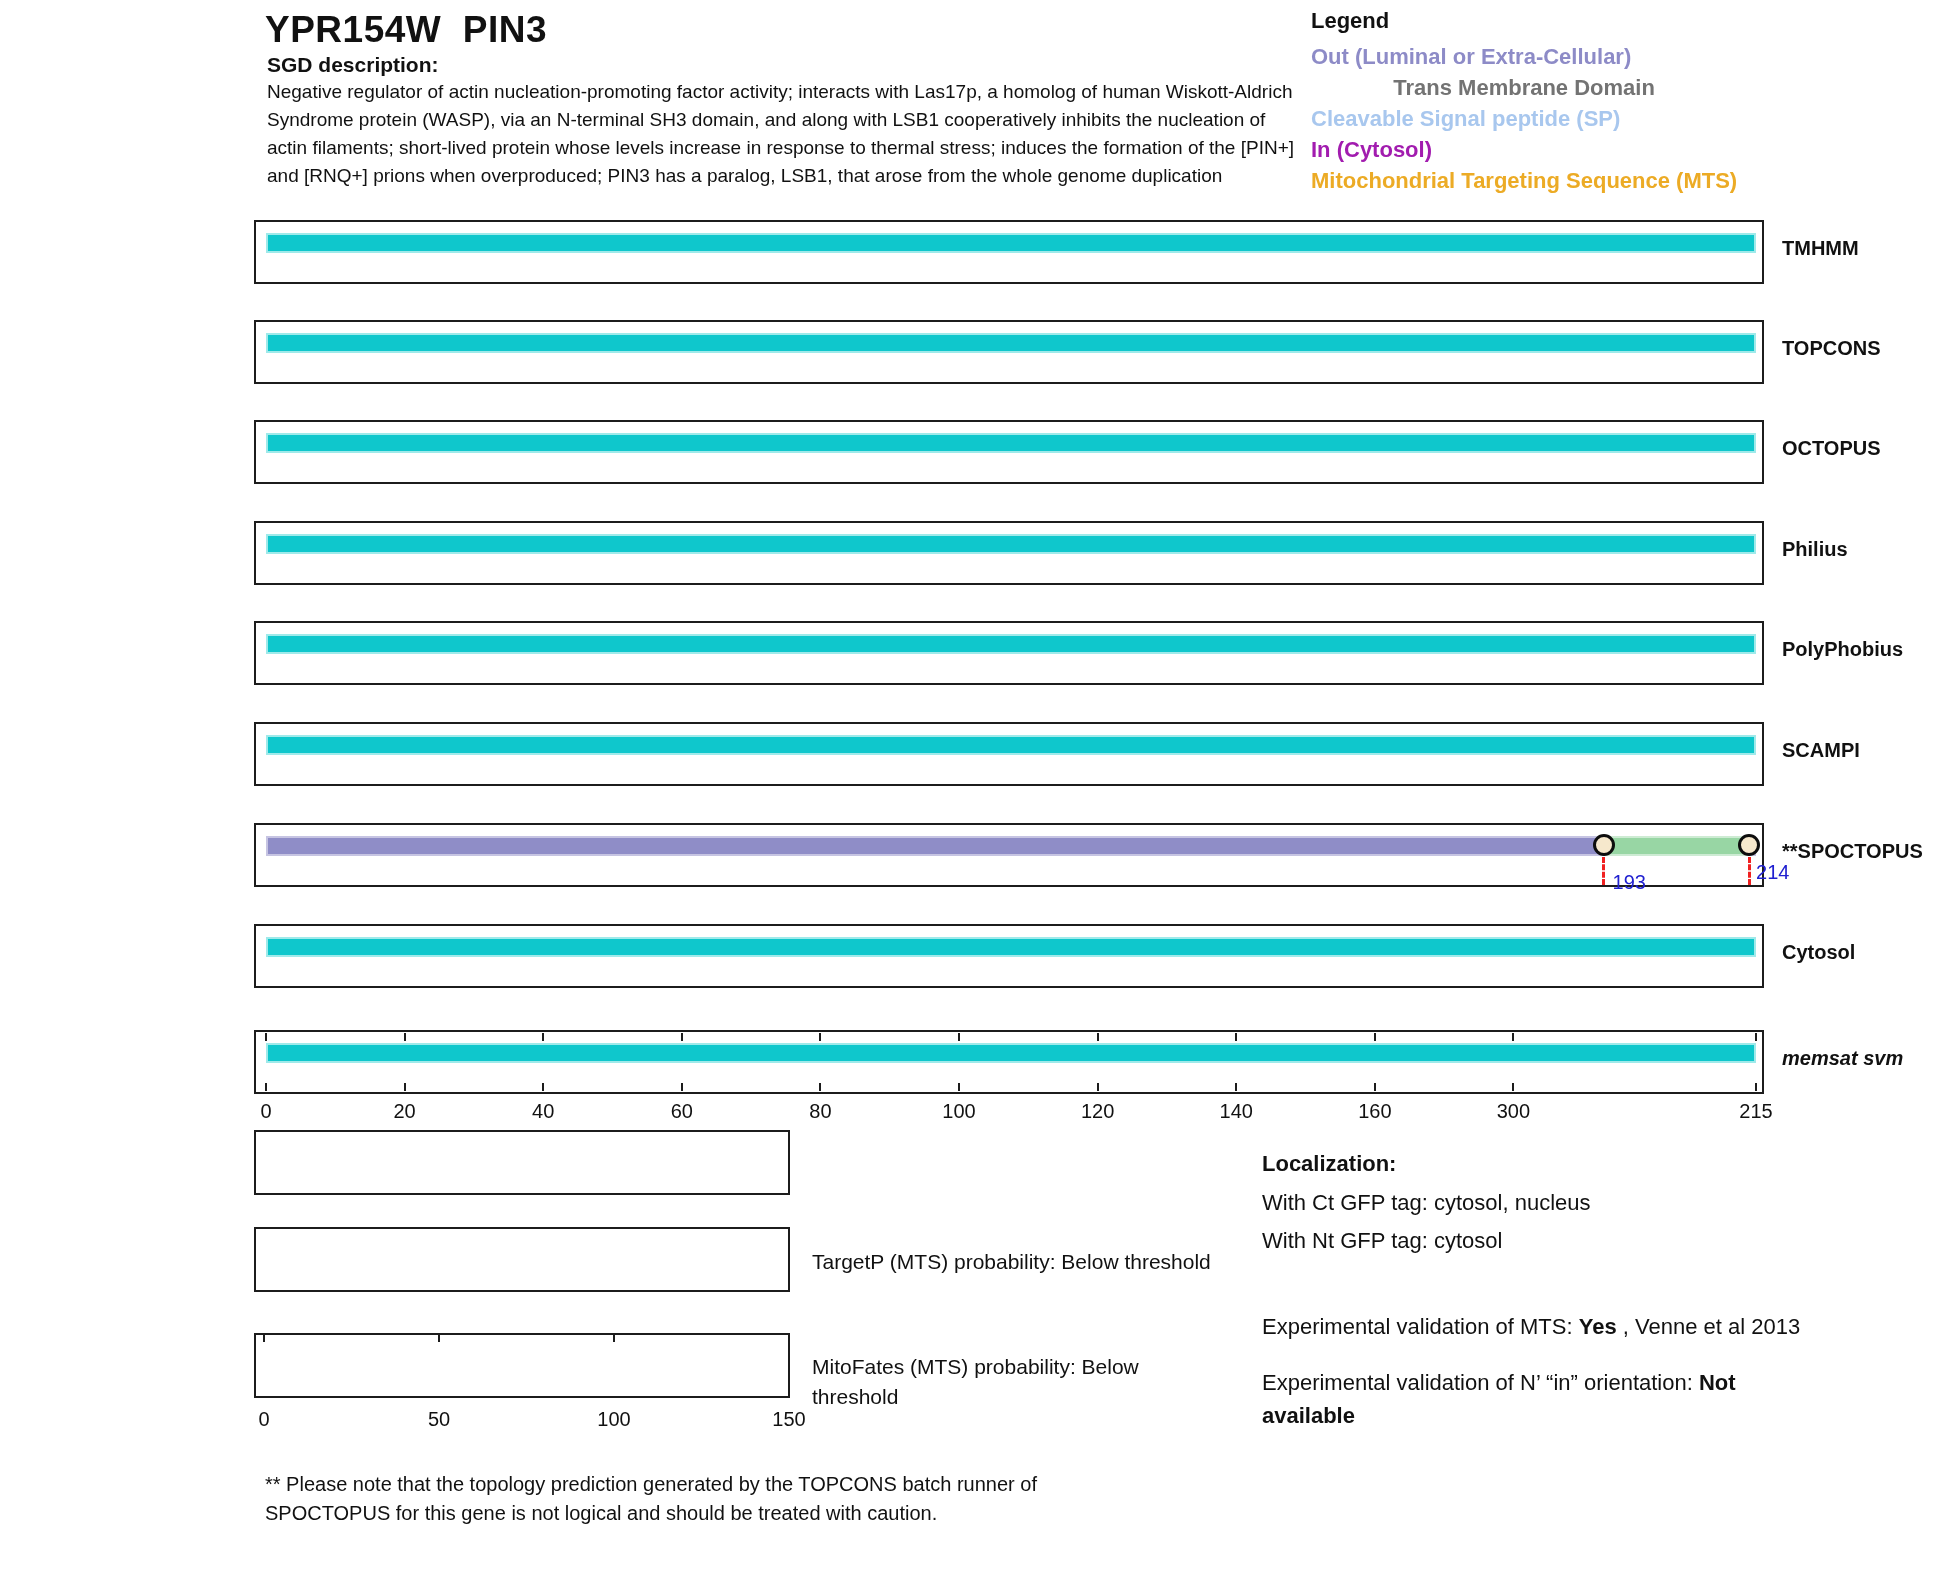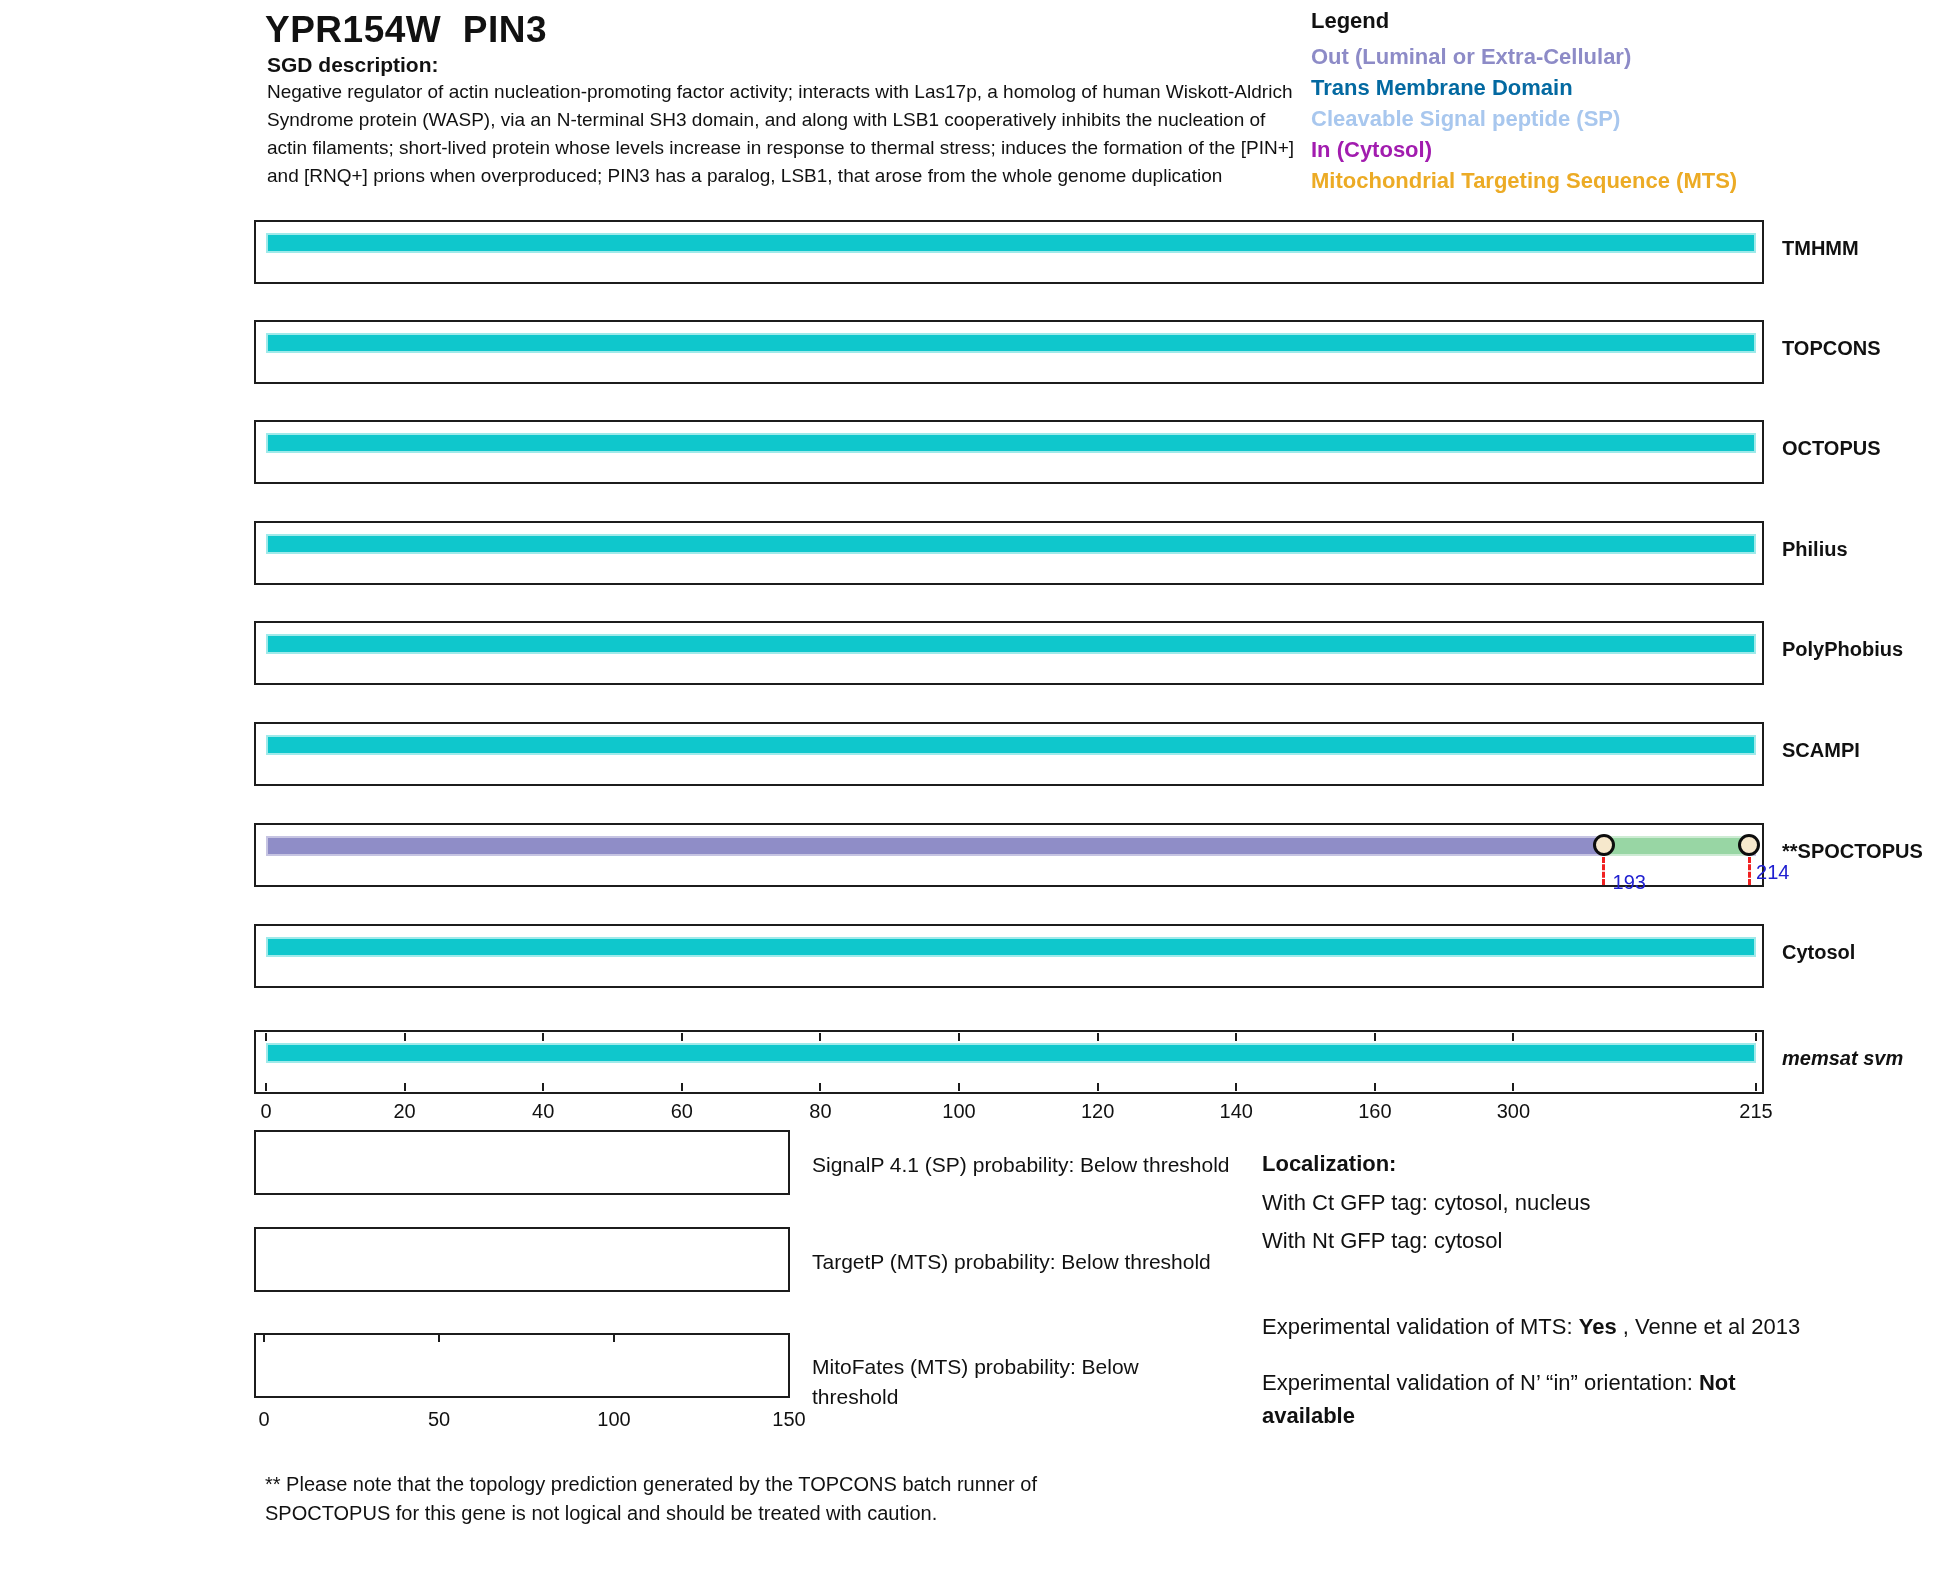--- a/index.html
+++ b/index.html
@@ -34,21 +34,21 @@
 
 <div id="canvas">
 
   <div class="abs" id="page-title">YPR154W  PIN3</div>
   <div class="abs" id="sgd-label">SGD description:</div>
   <div class="abs" id="sgd-desc">Negative regulator of actin nucleation-promoting factor activity; interacts with Las17p, a homolog of human Wiskott-Aldrich Syndrome protein (WASP), via an N-terminal SH3 domain, and along with LSB1 cooperatively inhibits the nucleation of actin filaments; short-lived protein whose levels increase in response to thermal stress; induces the formation of the [PIN+] and [RNQ+] prions when overproduced; PIN3 has a paralog, LSB1, that arose from the whole genome duplication</div>
 
   <div class="abs" id="legend">
     <div class="legend-title">Legend</div>
     <div class="legend-item" style="color: rgb(141, 139, 199);">Out (Luminal or Extra-Cellular)</div>
-    <div class="legend-item" style="color: #0369a1;">Trans Membrane Domain</div>
+    <div class="legend-item" style="color: #737373; text-align: center;">Trans Membrane Domain</div>
     <div class="legend-item" style="color: rgb(168, 199, 238);">Cleavable Signal peptide (SP)</div>
     <div class="legend-item" style="color: #a21caf;">In (Cytosol)</div>
     <div class="legend-item" style="color: rgb(236, 171, 37);">Mitochondrial Targeting Sequence (MTS)</div>
   </div>
 
   <div class="abs" id="tracks">
       <div class="abs track-box" style="left: 254px; top: 220px; width: 1510px; height: 64px;"></div>
       <div class="abs track-bar" style="left: 266px; top: 233px; width: 1490px; height: 20px; background: rgb(15, 199, 204); border: 2px solid rgb(159, 234, 234);"></div>
       <div class="abs track-label" style="left: 1782px; top: 237px;">TMHMM</div>
       <div class="abs track-box" style="left: 254px; top: 320px; width: 1510px; height: 64px;"></div>
@@ -112,21 +112,20 @@
       <div class="abs axis-num" style="left: 820.419px; top: 1100px;">80</div>
       <div class="abs axis-num" style="left: 959.023px; top: 1100px;">100</div>
       <div class="abs axis-num" style="left: 1097.63px; top: 1100px;">120</div>
       <div class="abs axis-num" style="left: 1236.23px; top: 1100px;">140</div>
       <div class="abs axis-num" style="left: 1374.84px; top: 1100px;">160</div>
       <div class="abs axis-num" style="left: 1513.44px; top: 1100px;">300</div>
       <div class="abs axis-num" style="left: 1756px; top: 1100px;">215</div>
     </div>
 
   <div class="abs panel-box" style="top:1130px;"></div>
-  <div class="abs panel-label" style="left:812px; top:1150px; width:700px;">SignalP 4.1 (SP) probability: Below threshold</div>
 
   <div class="abs panel-box" style="top:1227px;"></div>
   <div class="abs panel-label" style="left:812px; top:1247px; width:700px;">TargetP (MTS) probability: Below threshold</div>
 
   <div class="abs panel-box" id="mitofates-box" style="top:1333px;"></div>
   <div class="abs panel-label" style="left:812px; top:1352px; width:345px;">MitoFates (MTS) probability: Below threshold</div>
   <div class="abs" id="mitofates-axis">
       <div class="abs ruler-tick" style="left: 263px; top: 1335px; height: 7px;"></div>
       <div class="abs ruler-tick" style="left: 438px; top: 1335px; height: 7px;"></div>
       <div class="abs ruler-tick" style="left: 613px; top: 1335px; height: 7px;"></div>

